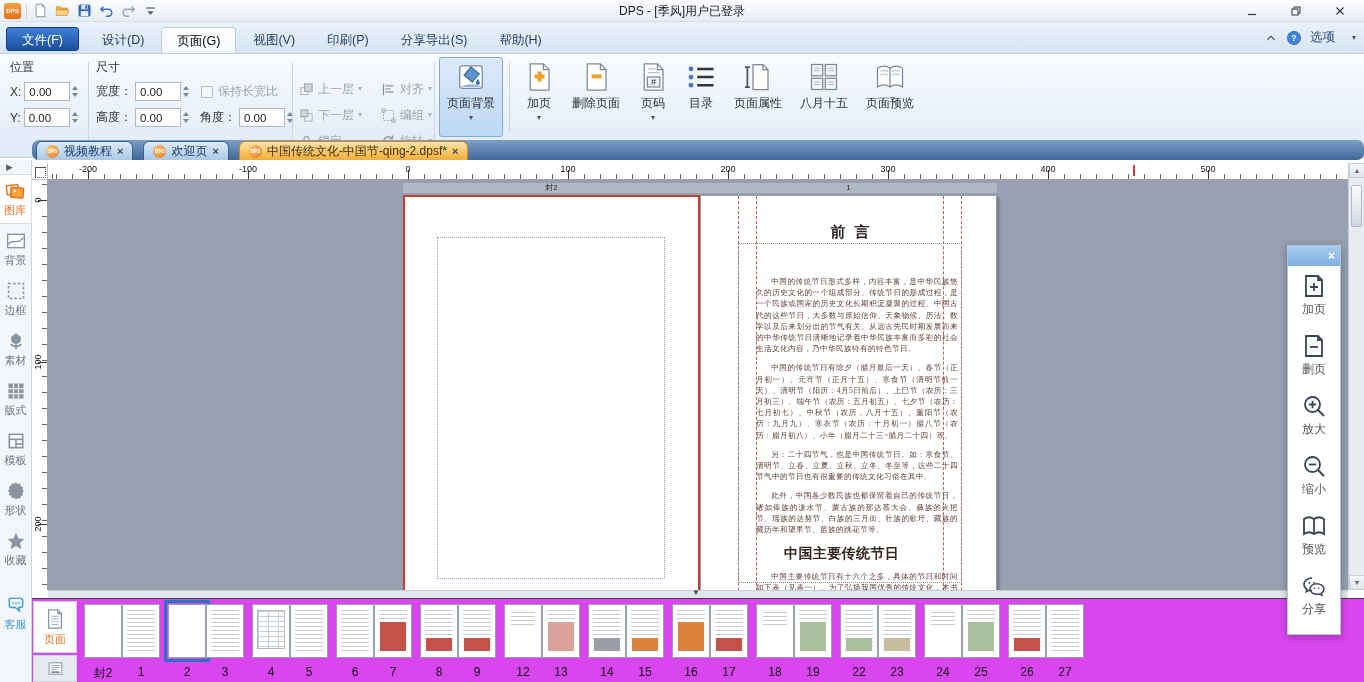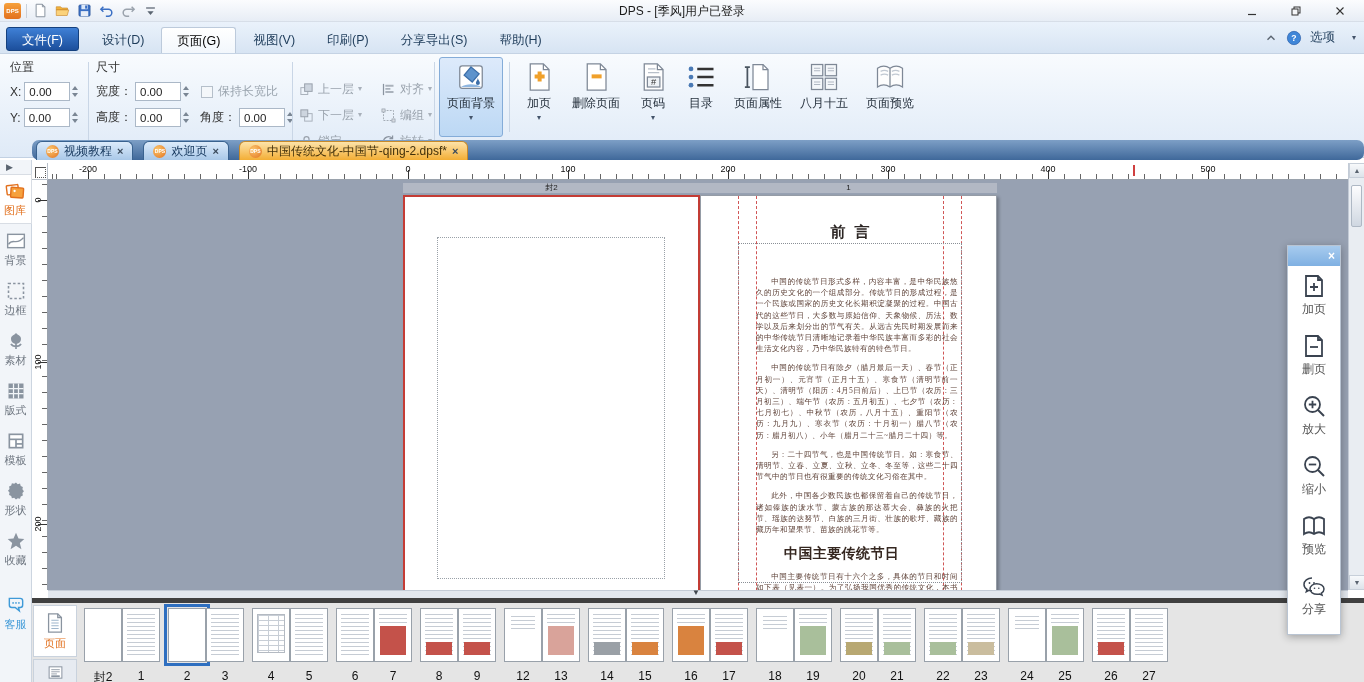--- a/index.html
+++ b/index.html
@@ -145,22 +145,22 @@
   .right-panel{position:absolute;left:1287px;top:245px;width:54px;height:390px;background:#fff;
                border:1px solid #b9c4d2;box-shadow:0 2px 8px rgba(0,0,0,.3);z-index:30;}
   .rp-head{height:20px;background:linear-gradient(#a7cbee,#7fb0e2);display:flex;justify-content:flex-end;
            align-items:center;padding-right:5px;}
   .rp-close{color:#fff;font-weight:bold;font-size:12px;line-height:1;}
   .rp-item{height:60px;display:flex;flex-direction:column;align-items:center;justify-content:center;gap:3px;
            color:#555;font-size:12px;}
   .rp-item .ic{width:24px;height:24px;}
 
   
-  .bottombar{position:absolute;left:32px;top:598px;width:1332px;height:84px;background:#e5e5e5;
-             border-top:5px solid #404040;overflow:hidden;}
+  .bottombar{position:absolute;left:32px;top:598px;width:1332px;height:84px;background:#d946ef;
+             border-top:1px solid #404040;overflow:hidden;}
   .pages-tab{position:absolute;left:1px;top:2px;width:44px;height:82px;display:flex;flex-direction:column;}
   .pt-main{height:52px;background:#fff;border:1px solid #c9d2dd;display:flex;flex-direction:column;
            align-items:center;justify-content:center;gap:1px;color:#e2701d;font-size:11px;}
   .pt-main .ic{width:22px;height:24px;}
   .pt-alt{height:27px;margin-top:2px;background:#e7ebf1;border:1px solid #c9d2dd;display:flex;
           align-items:center;justify-content:center;}
   .pt-alt .ic{width:17px;height:17px;}
   .thumbs{position:absolute;left:52px;top:5px;display:flex;gap:8px;}
   .tgroup{display:flex;flex-direction:column;flex:0 0 auto;}
   .trow{display:flex;}
@@ -842,30 +842,20 @@
             <div class="th sparse"></div>
             <div class="th img" style="--imgc:#a9bf9b" data-img="1"></div>
           </div>
           <div class="tlabels">
             <span class="tl">18</span>
             <span class="tl">19</span>
           </div>
         </div>
         <div class="tgroup">
           <div class="trow">
-            <div class="th text" style="--imgc:#b8a872" data-img="1"></div>
-            <div class="th text" style="--imgc:#a9bf9b" data-img="1"></div>
-          </div>
-          <div class="tlabels">
-            <span class="tl">20</span>
-            <span class="tl">21</span>
-          </div>
-        </div>
-        <div class="tgroup">
-          <div class="trow">
             <div class="th text" style="--imgc:#a9bf9b" data-img="1"></div>
             <div class="th text" style="--imgc:#cabd9e" data-img="1"></div>
           </div>
           <div class="tlabels">
             <span class="tl">22</span>
             <span class="tl">23</span>
           </div>
         </div>
         <div class="tgroup">
           <div class="trow">

